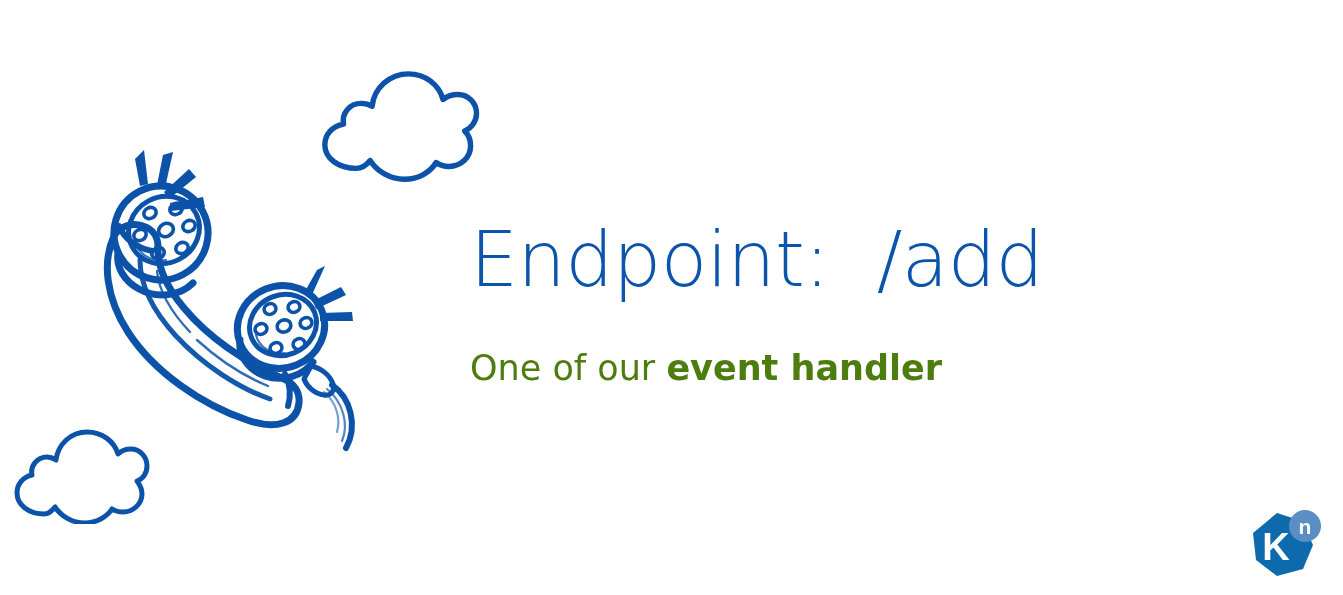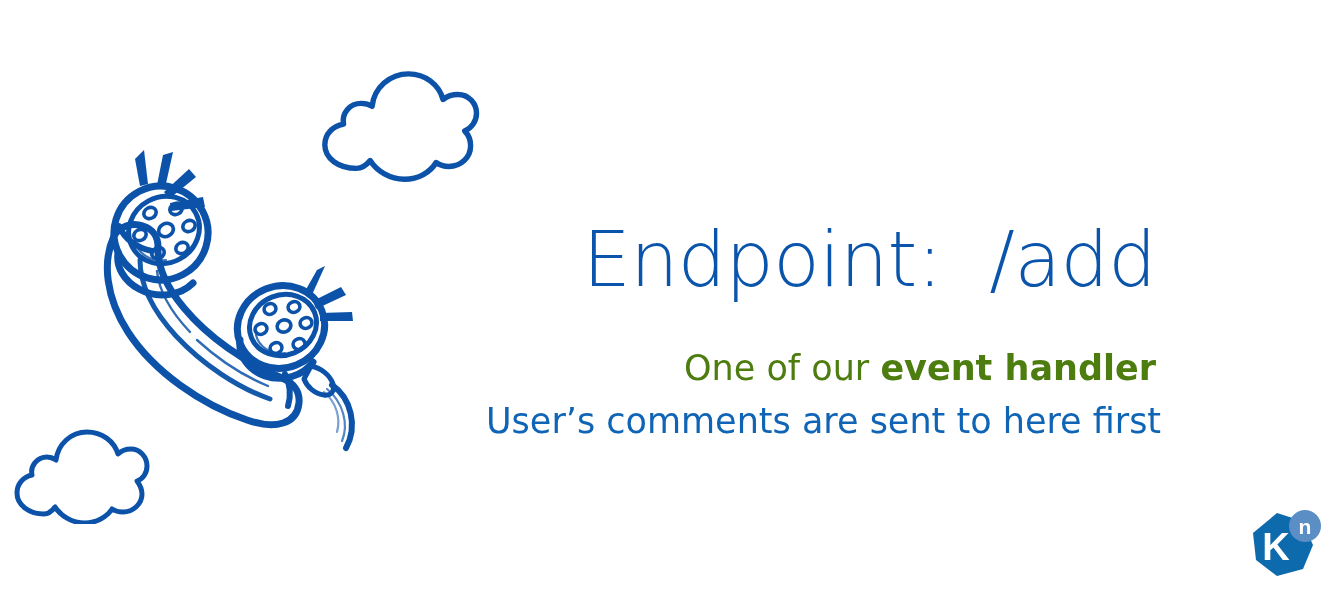--- a/index.html
+++ b/index.html
@@ -27,22 +27,21 @@
   .cloud-top    { left: 316px; top: 66px;  width: 166px; height: 118px; }
   .cloud-bottom { left: 8px;   top: 424px; width: 142px; height: 100px; }
   .phone        { left: 62px;  top: 140px; width: 316px; height: 320px; }
 
   
   .text-block {
     position: absolute;
     left: 470px;
     top: 222px;
     width: 670px;
-    text-align: right;
-    margin-left: 16px;
+    text-align: left;
   }
   .title {
     font-family: "DejaVu Sans", sans-serif;
     font-weight: 300;
     font-size: 76px;
     line-height: 1.0;
     letter-spacing: -0.5px;
     color: #0a55ab;
     white-space: pre;
     margin: 0;
@@ -170,21 +169,20 @@
         <path d="M262 252 C274 262 279 278 275 292" stroke-width="2.2" opacity="0.55"></path>
       </g>
     </svg>
   </div>
 
   <div class="text-block">
     <h1 class="title" style="color: rgb(10, 85, 171);">Endpoint:  /add</h1>
 
     <p class="subtitle subtitle-1" style="color: #4d7c0f;"><span>One of our </span><span class="bold">event handler</span></p>
 
-    <p class="subtitle subtitle-2" style="color: rgb(16, 100, 181);">User’s comments are sent to here first</p>
   </div>
 
   <div class="logo">
     <svg viewBox="0 0 76 76" width="76" height="76" aria-hidden="true">
 
       <polygon points="30,6 55,14 66,38 56,62 30,69 9,53 6,26" fill="#0d6aad"></polygon>
 
       <circle cx="58" cy="19" r="16" fill="#5b8ec4"></circle>
 
       <text x="29" y="53" text-anchor="middle" font-family="Liberation Sans, sans-serif" font-size="38" font-weight="700" fill="#ffffff">K</text>

